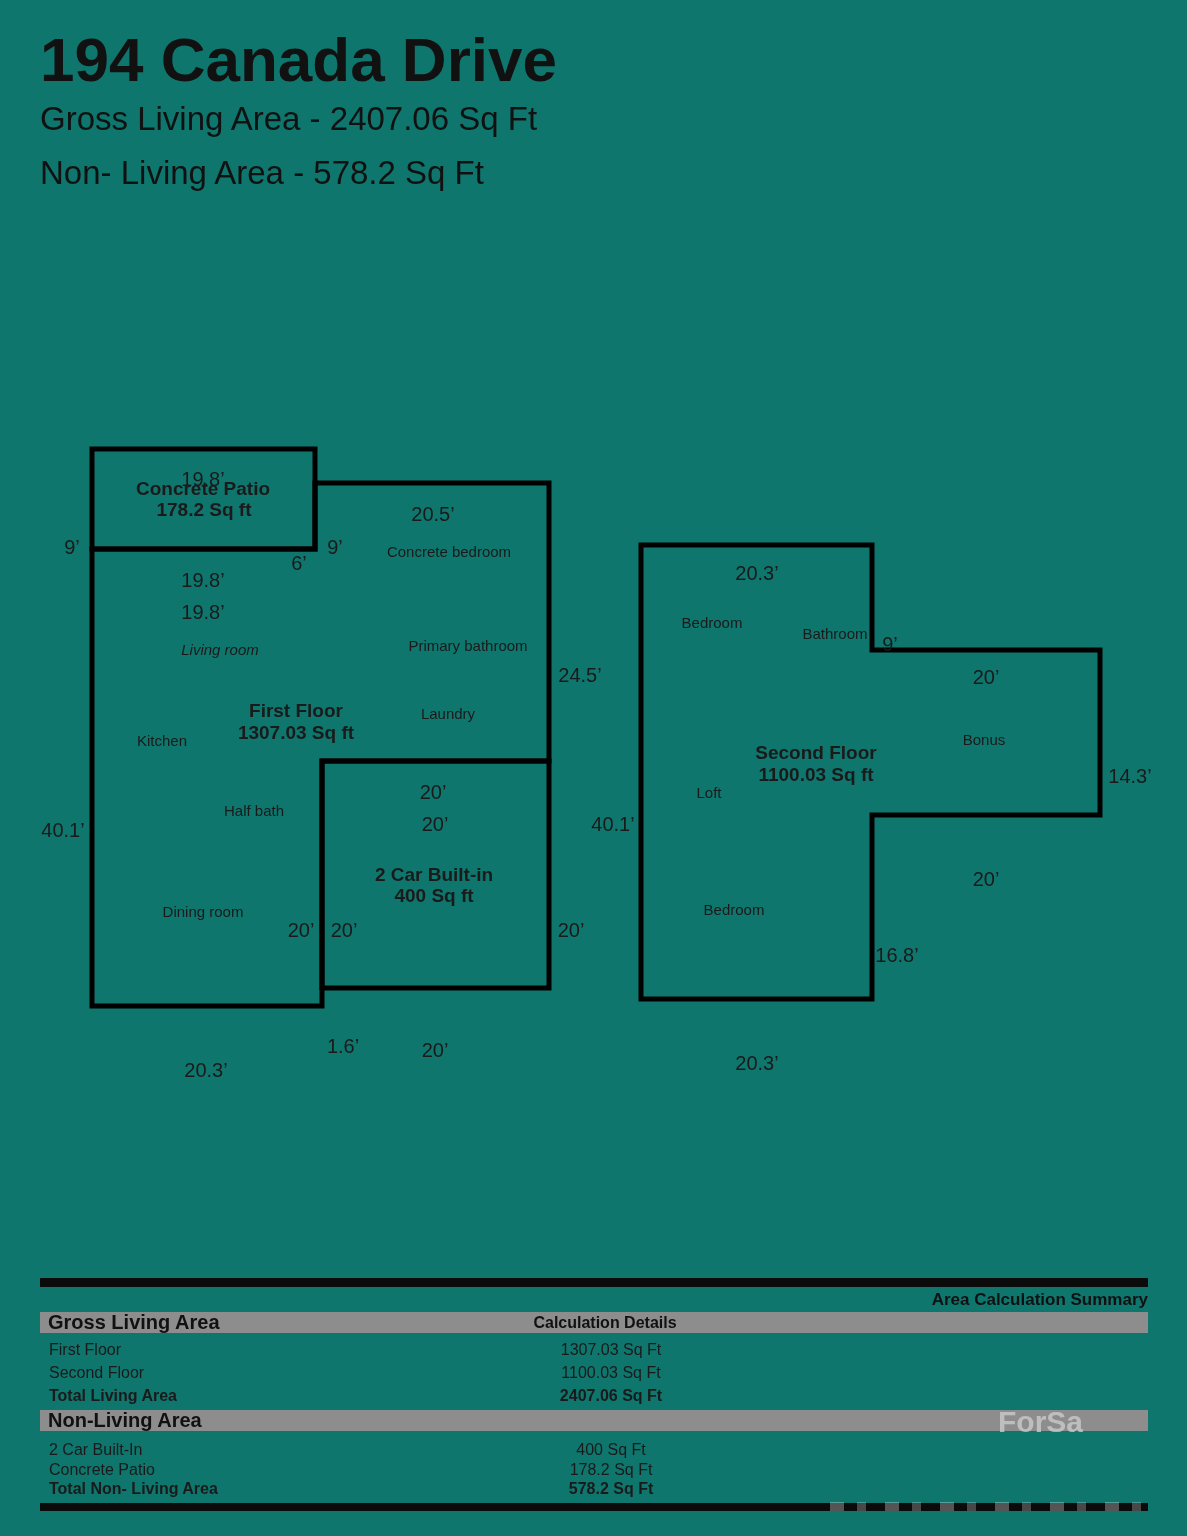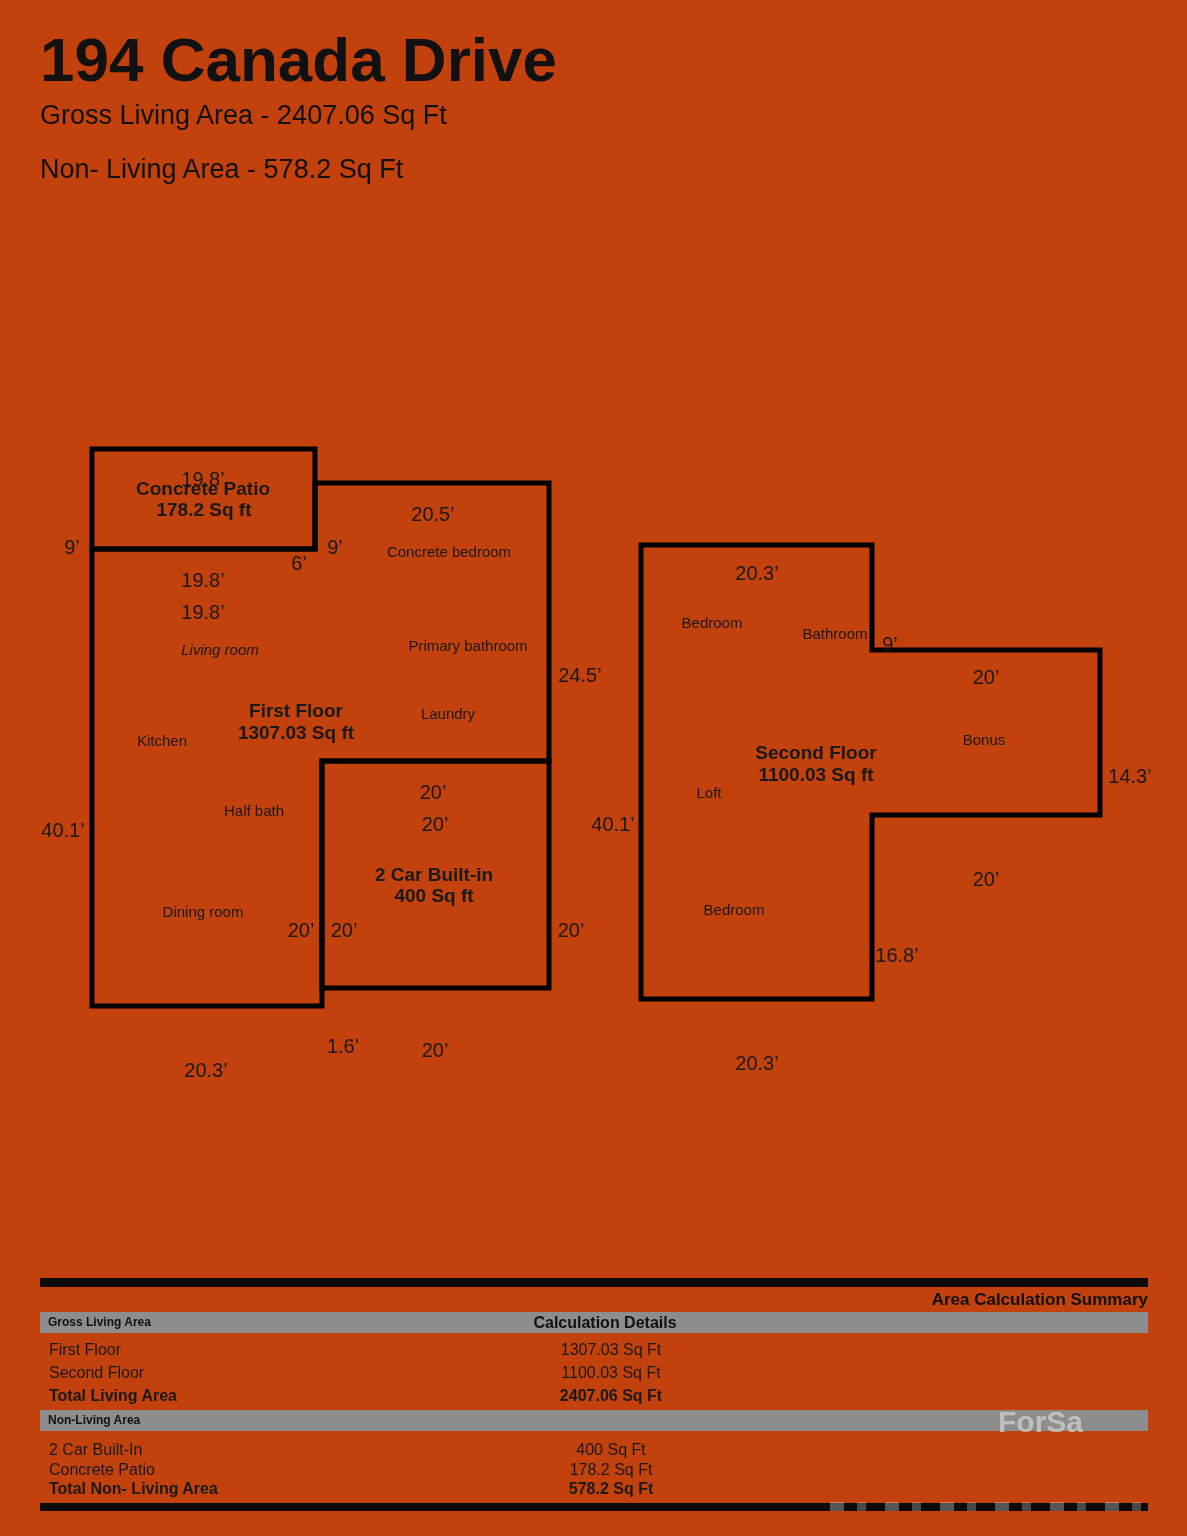--- a/index.html
+++ b/index.html
@@ -1,37 +1,37 @@
 <!DOCTYPE html>
 <html><head>
 <meta charset="utf-8">
 <style>
   html,body { margin:0; padding:0; background:#ffffff; }
   #page {
-    position:relative; width:1187px; height:1536px; background:#c2410c;
+    position:relative; width:1187px; height:1536px; background:#0f766e;
     font-family:"Liberation Sans", sans-serif; color:#1a1a1a; overflow:hidden;
   }
   
   .main-title { position:absolute; left:40px; top:24px; font-size:62px; font-weight:bold; color:#111; white-space:nowrap; }
-  .sub-title  { position:absolute; left:40px; font-size:27px; color:#111; white-space:nowrap; }
+  .sub-title  { position:absolute; left:40px; font-size:33px; color:#111; white-space:nowrap; }
   
   #plan-svg { position:absolute; left:0; top:0; }
   .wall { fill:none; stroke:#000000; stroke-width:5; stroke-linejoin:miter; }
   
   .lbl { position:absolute; transform:translate(-50%,-50%); white-space:nowrap; color:#1a1a1a; }
   .dim  { font-size:20px;margin-top:46px; }
   .room { font-size:15px; }
   .pbold { font-size:19px; font-weight:bold; line-height:20px; }
   
   .sum-table { position:absolute; left:40px; top:1278px; width:1108px; height:233px; }
   .bar-black { position:absolute; left:0; width:100%; height:9px; background:#0b0b0b; }
   .t-title { position:absolute; left:0; top:10px; width:100%; height:23px; line-height:23px;
              text-align:right; font-size:17px; font-weight:bold; padding-left:12px; box-sizing:border-box; color:#111; }
   .t-gray { position:absolute; left:0; width:100%; height:21px; background:#8d8d8d; }
-  .t-gray .g-label { position:absolute; left:8px; top:0; height:21px; line-height:21px; font-size:12px; font-weight:bold; color:#111; }
+  .t-gray .g-label { position:absolute; left:8px; top:0; height:21px; line-height:21px; font-size:20px; font-weight:bold; color:#111; }
   .t-gray .g-center { position:absolute; left:0; right:0; top:0; height:21px; line-height:21px; text-align:center;
                       font-size:16px; font-weight:bold; color:#111; padding-left:22px; }
   .t-row { position:absolute; left:0; width:100%; height:22px; }
   .t-row .r-label { position:absolute; left:9px; top:0; height:22px; line-height:22px; font-size:16px; }
   .t-row .r-value { position:absolute; left:0; right:0; top:0; height:22px; line-height:22px; text-align:center;
                     font-size:16px; padding-left:34px; }
   .t-row.bold .r-label, .t-row.bold .r-value { font-weight:bold; }
   
   .wm-clip { position:absolute; left:960px; top:1409px; width:188px; height:23px; overflow:hidden; z-index:6; }
   .wm-text { position:absolute; left:38px; top:-4px; font-size:30px; font-weight:bold; color:#c7c7c7; opacity:0.85; white-space:nowrap; }

